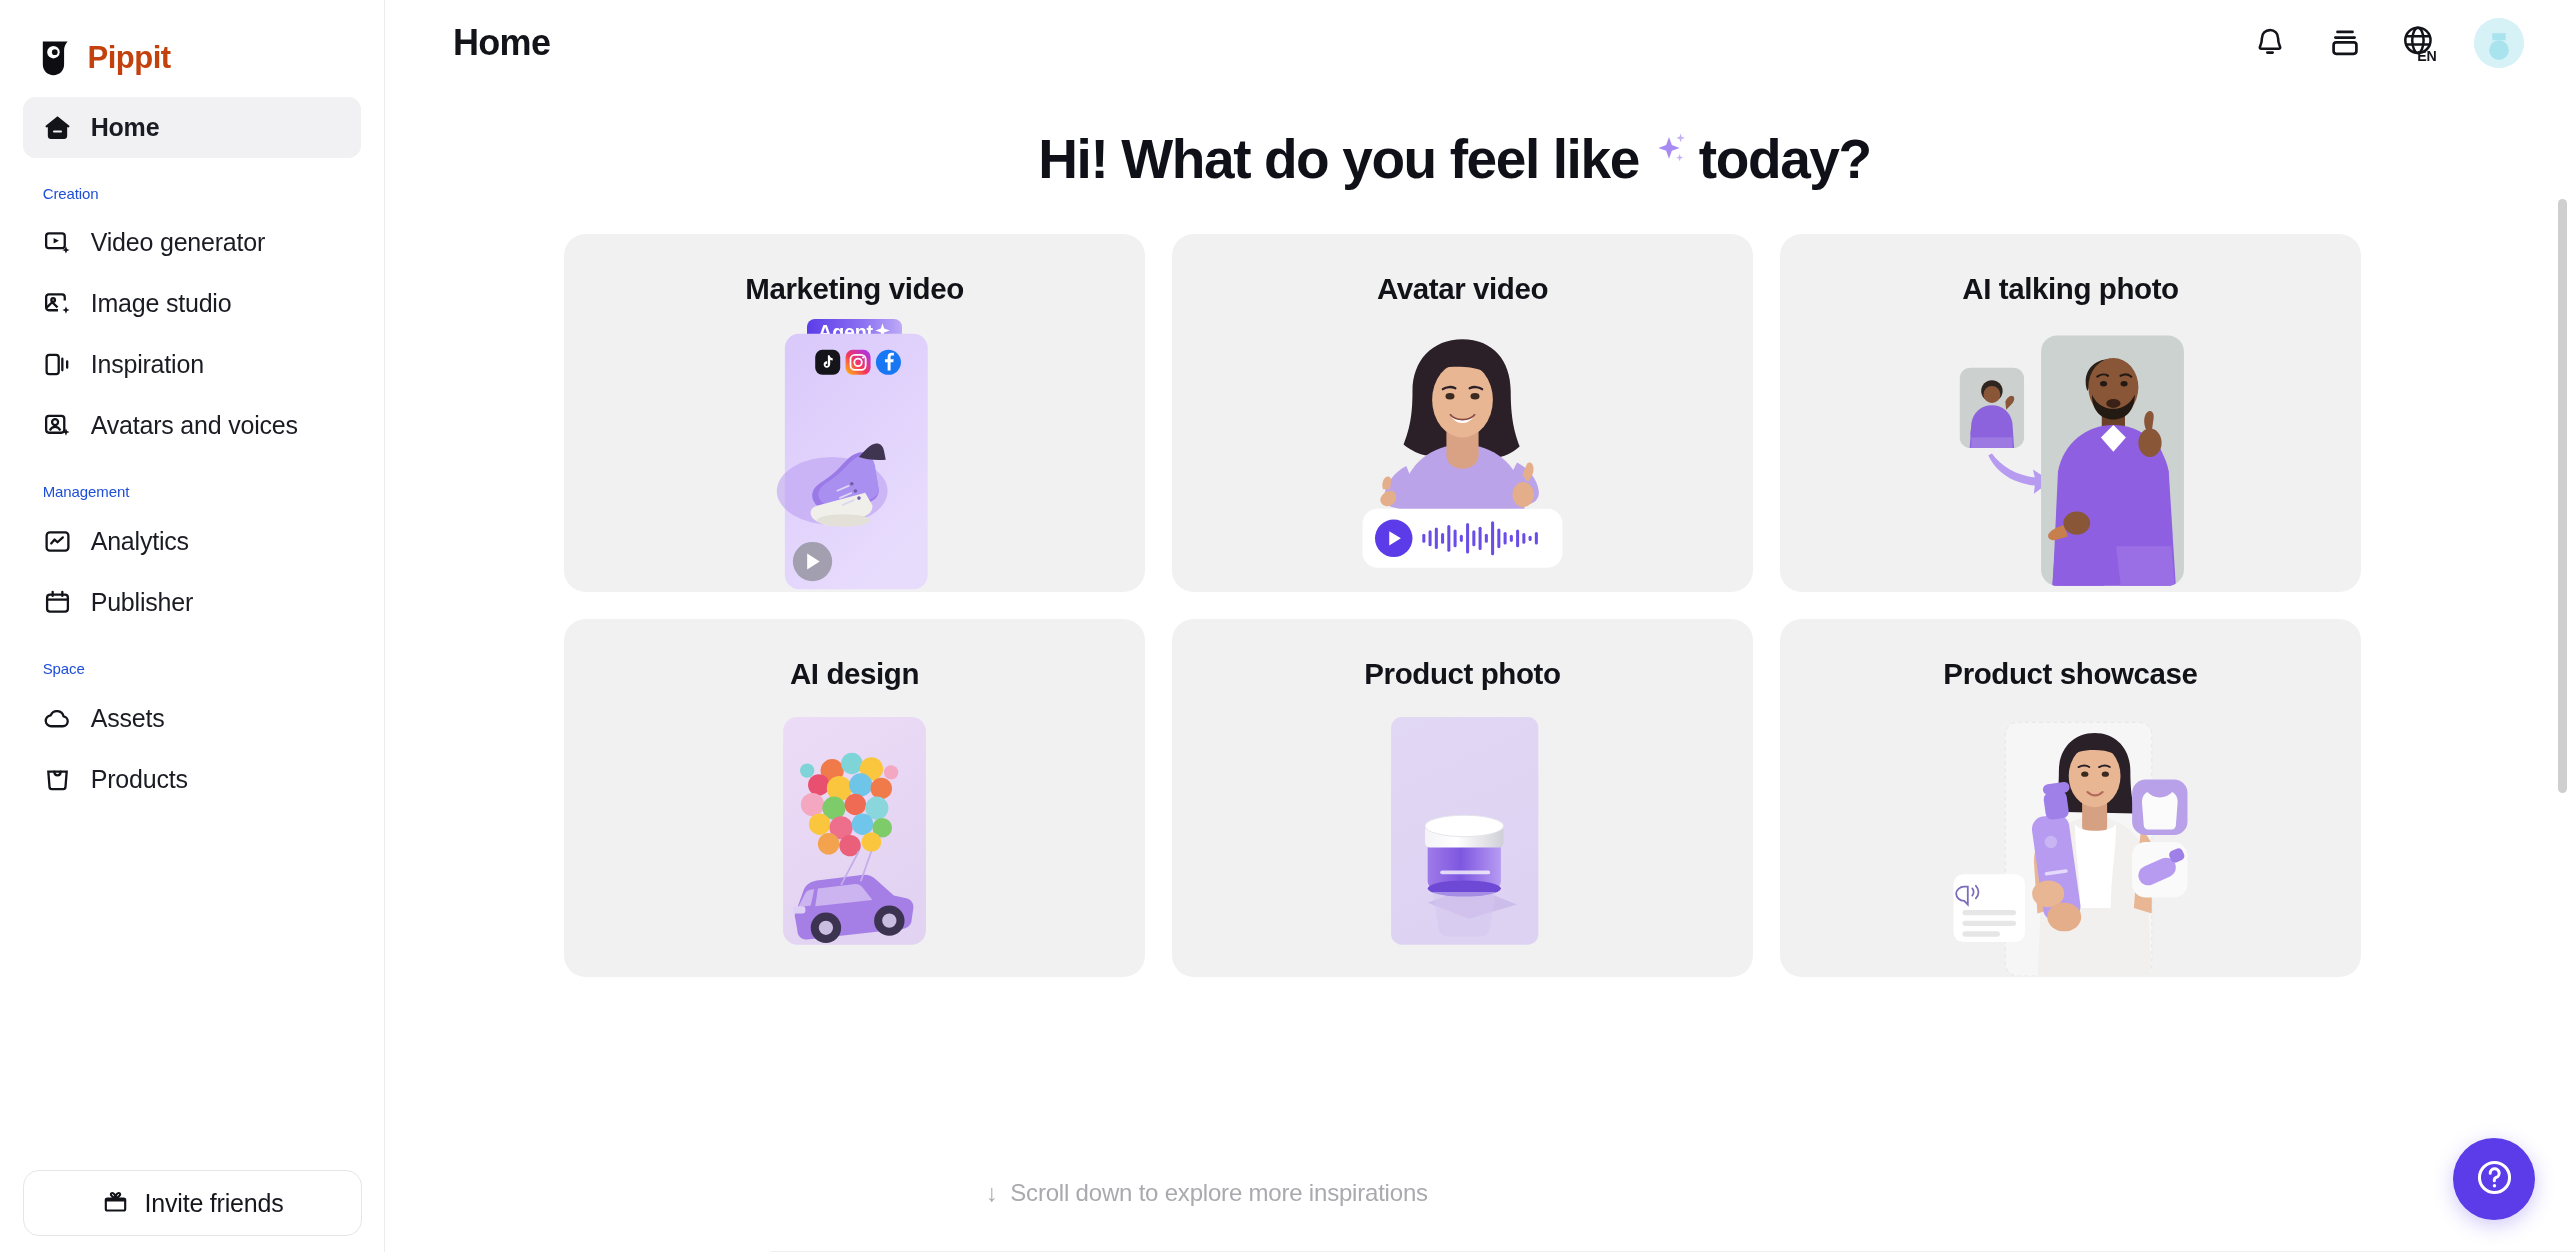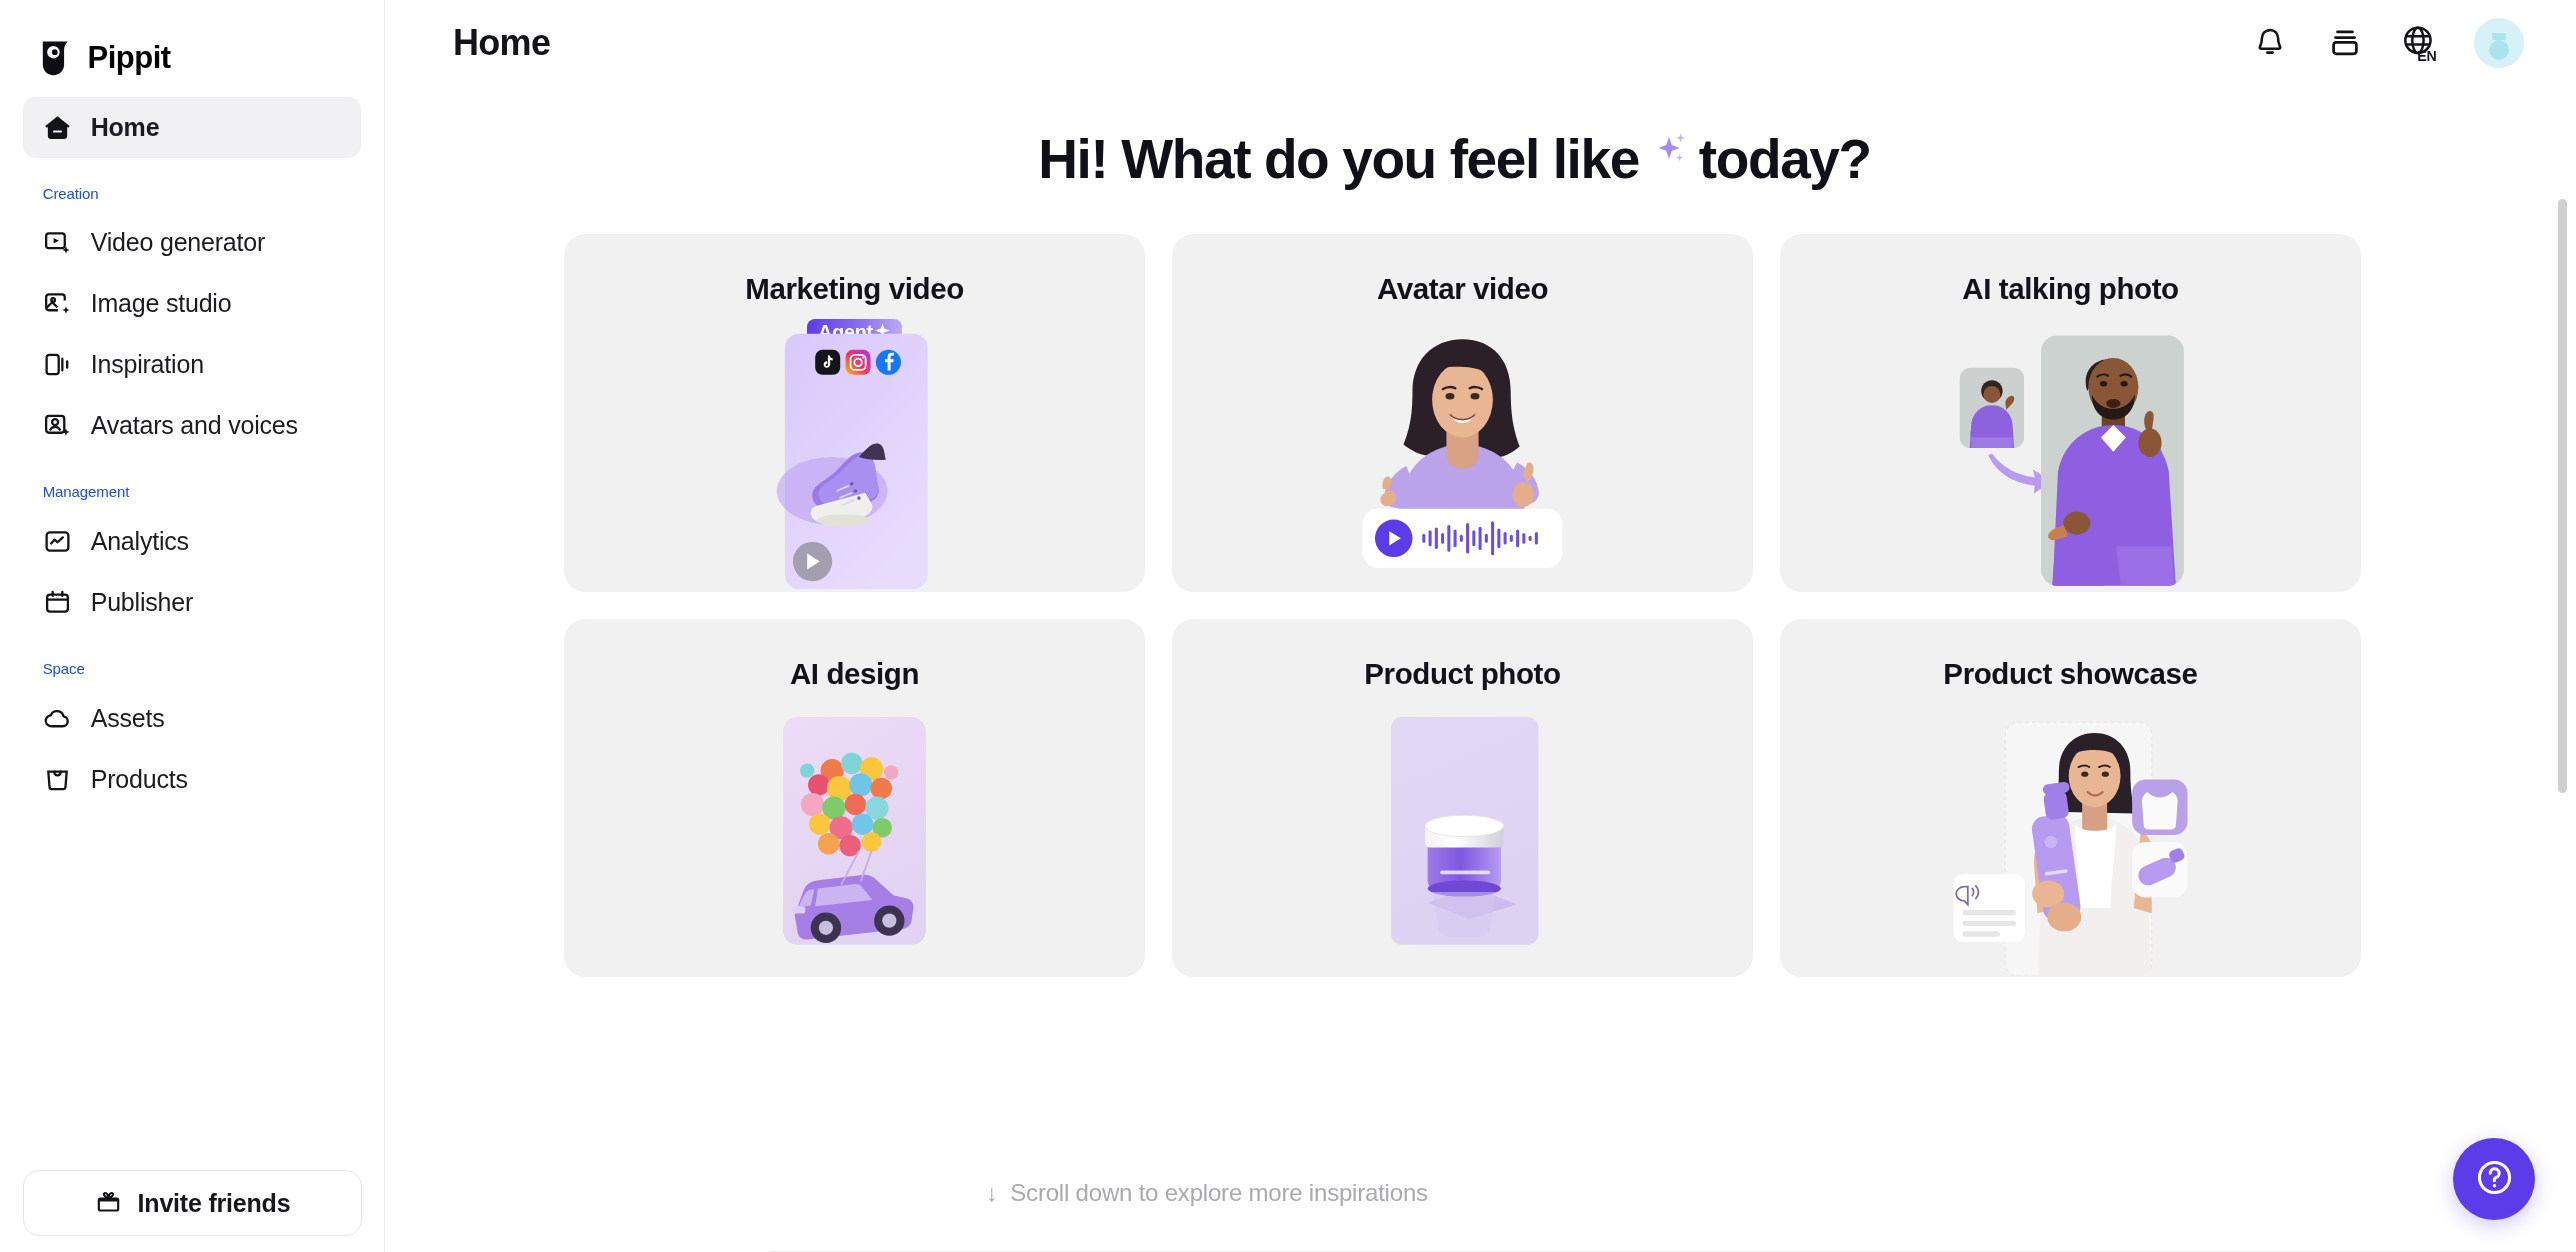--- a/index.html
+++ b/index.html
@@ -14,41 +14,41 @@
   
   .sidebar {
     width: 385px; height: 1252px;
     background: #ffffff;
     border-right: 0.9px solid #ececec;
     position: relative;
     flex: 0 0 385px;
   }
   .brand { display: flex; align-items: center; gap: 12.5px; padding: 29px 0 0 39px; height: 86px; }
   .brand-mark { width: 36px; height: 39px; position: relative; }
-  .brand-name { font-size: 31px; font-weight: 700; letter-spacing: -0.5px; color: #000000; }
+  .brand-name { font-size: 31px; font-weight: 700; letter-spacing: -0.5px; color: #c2410c; }
 
   .nav { padding: 10.7px 23px 0 23px; }
   .nav-item {
     display: flex; align-items: center; gap: 18px;
     height: 61px; padding: 0 19.7px;
     border-radius: 12.5px; cursor: pointer;
     color: #1b1c23;
   }
   .nav-item.active { background: #f1f1f3; }
   .nav-item .ic { width: 30px; height: 30px; flex: 0 0 30px; display: flex; align-items: center; justify-content: center; }
   .nav-label { font-size: 25px; color: #1b1c23; letter-spacing: -0.2px; }
   .nav-item.active .nav-label { font-weight: 700; }
   .nav-group-title {
     font-size: 15px; color: #1d4ed8; padding: 27px 19.7px 10.7px 19.7px; letter-spacing: -0.1px;
   }
 
   .invite-wrap { position: absolute; left: 0; bottom: 16px; width: 385px; padding: 0 23px; }
   .invite-btn {
     height: 66px; border: 0.9px solid #e6e6e8; border-radius: 16px; background: #fff;
-    display: flex; align-items: center; justify-content: center; gap: 16px; cursor: pointer; font-weight: bold;
+    display: flex; align-items: center; justify-content: center; gap: 16px; cursor: pointer;
   }
   .invite-label { font-size: 25px; color: #16171d; letter-spacing: -0.2px; }
 
   
   .main { position: relative; flex: 1; height: 1252px; background: #fff; }
   .topbar {
     height: 86px; display: flex; align-items: center;
     padding: 0 52px 0 68px; justify-content: space-between;
   }
   .page-title { font-size: 36px; font-weight: 700; color: #13141a; letter-spacing: -0.7px; }

